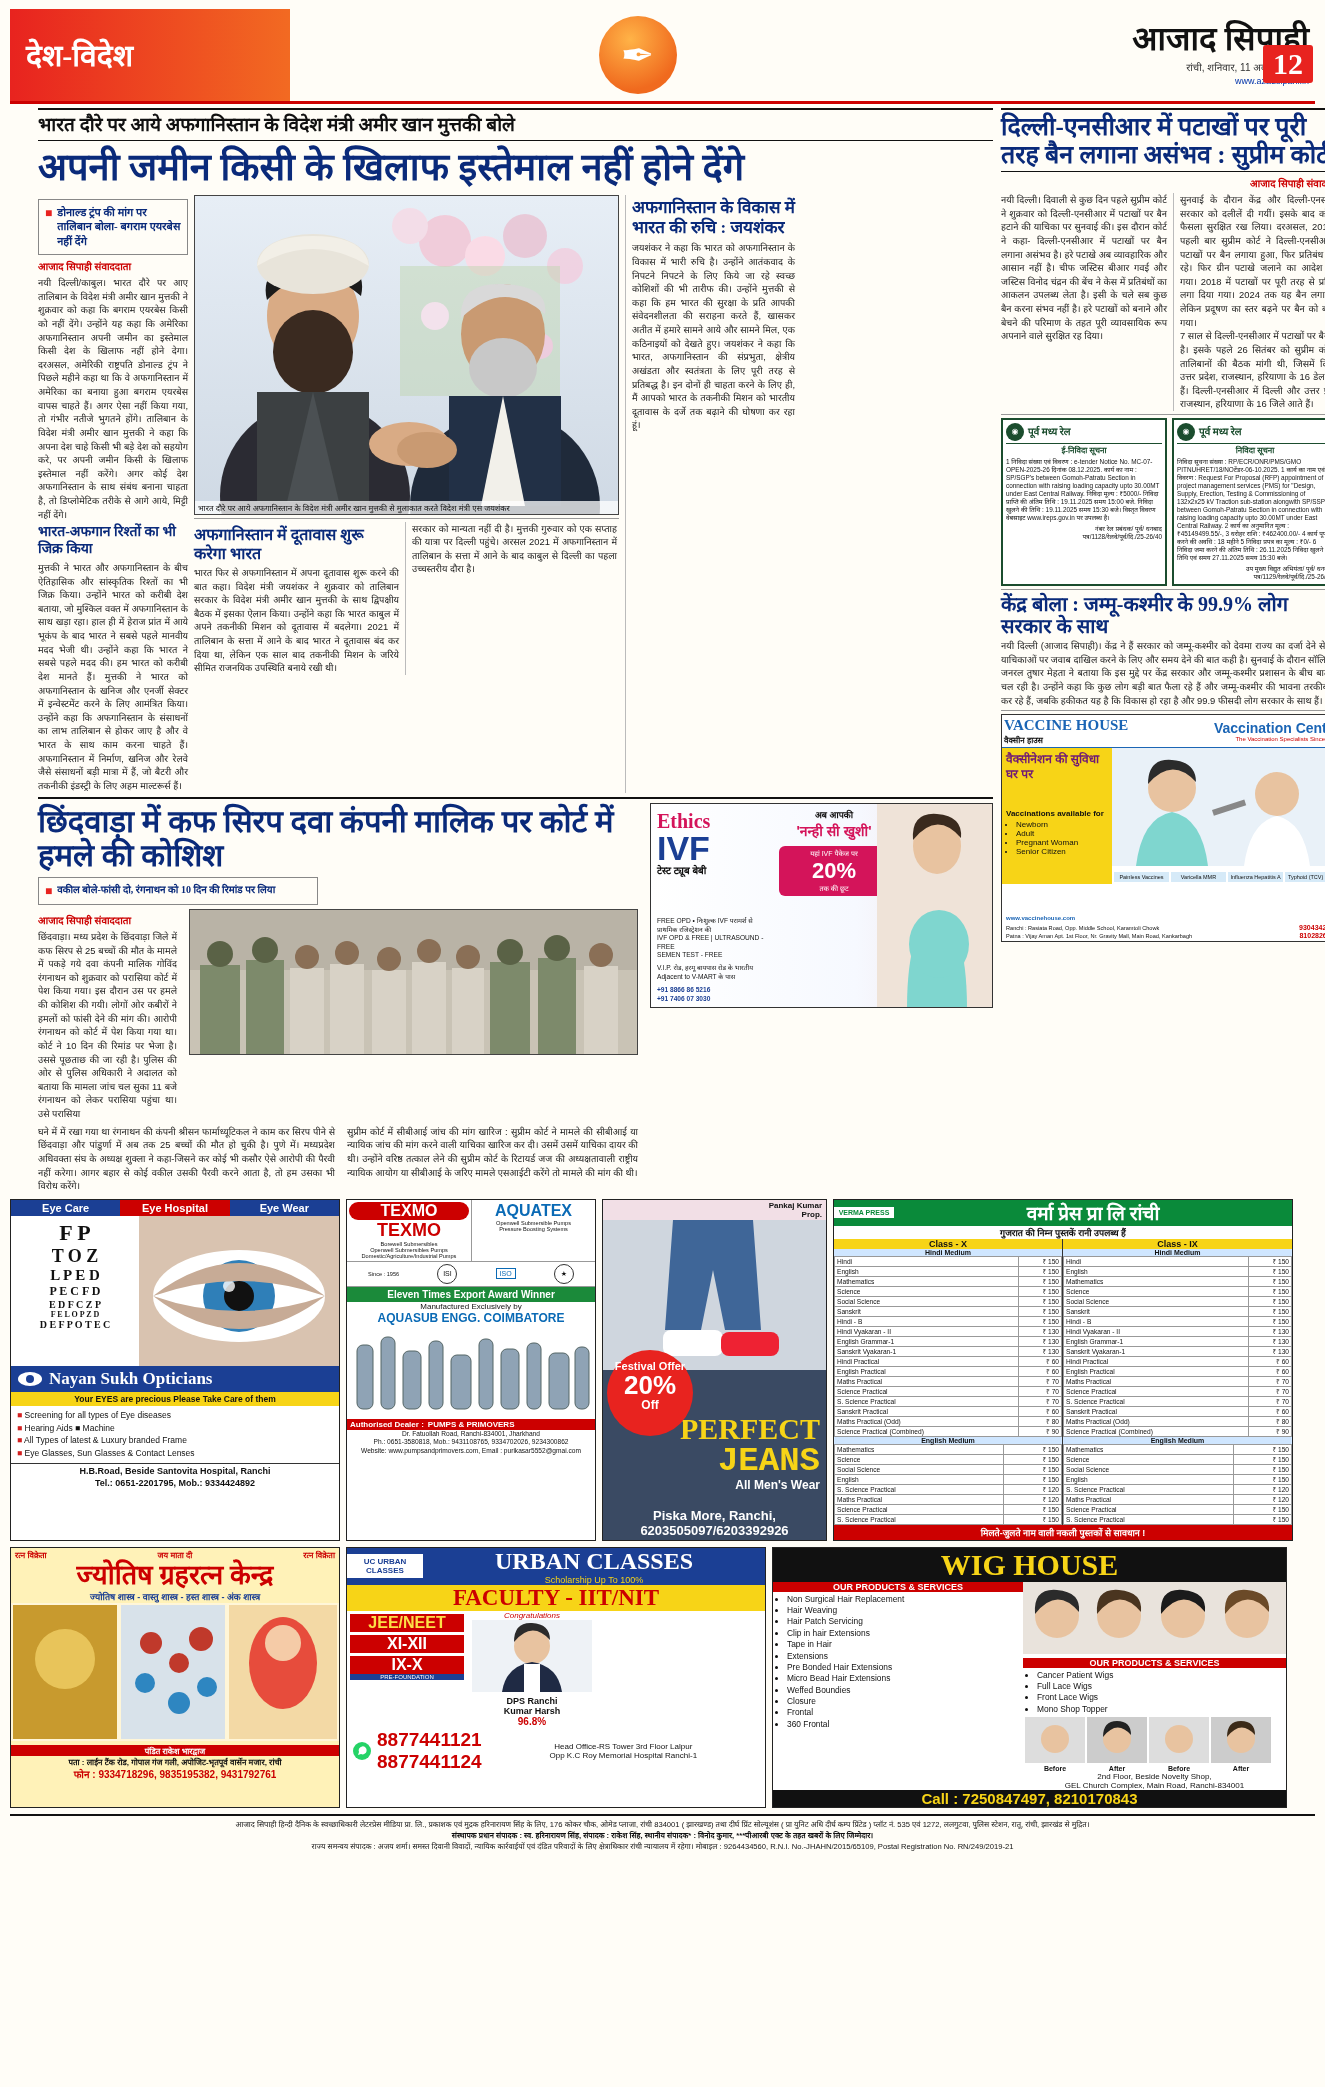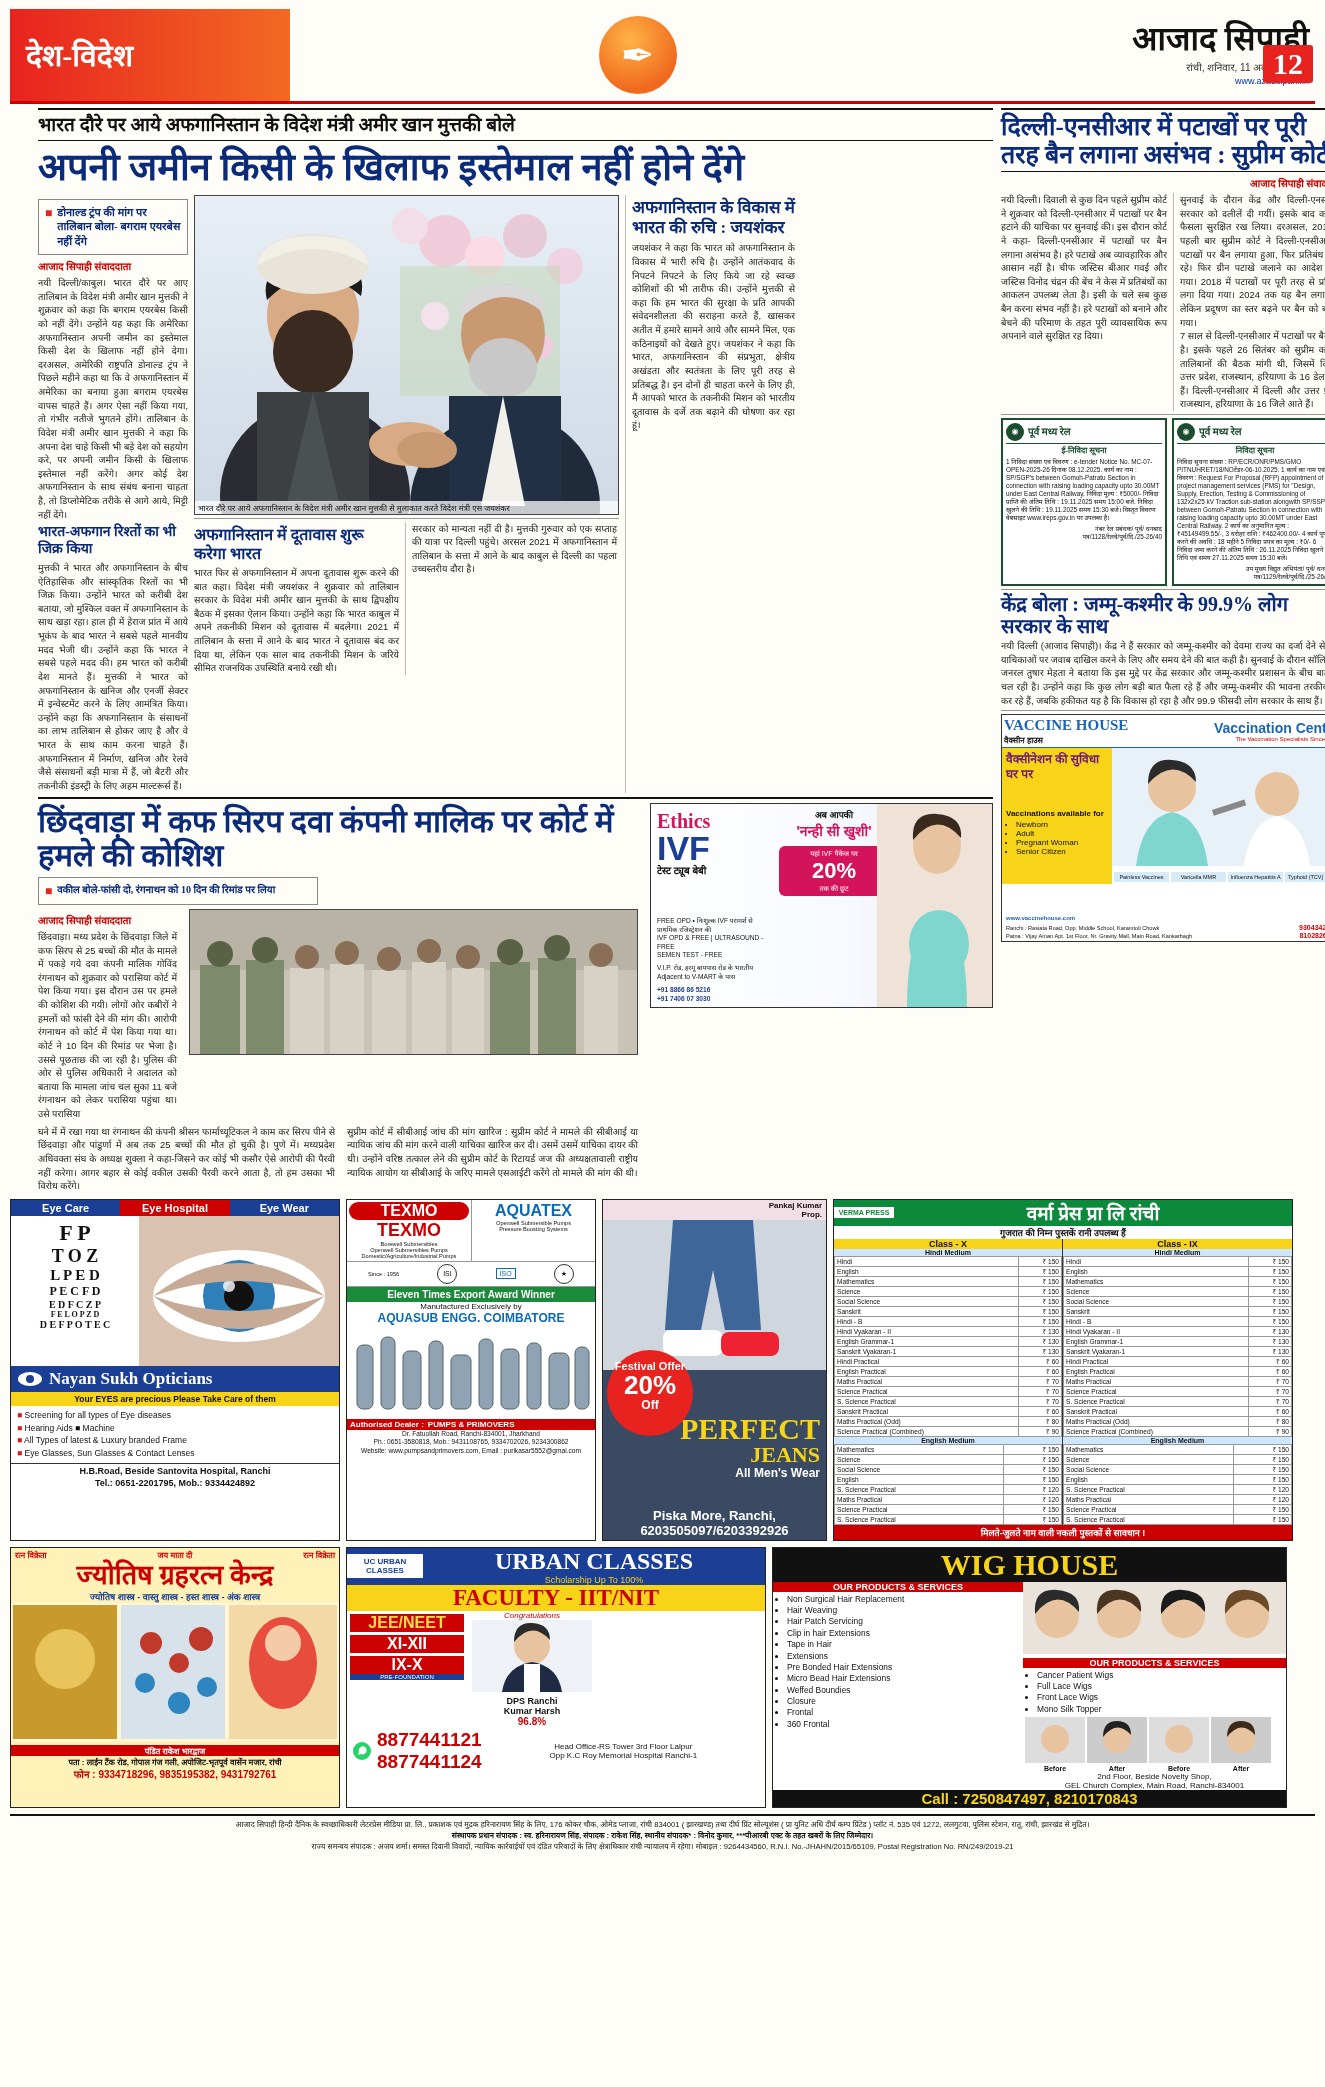--- a/index.html
+++ b/index.html
@@ -544,21 +544,21 @@
         <rect x="60" y="110" width="60" height="26" rx="8" fill="#fff"></rect>
         <rect x="118" y="112" width="58" height="24" rx="8" fill="#e23"></rect>
       </svg>
       <div style="position:absolute;left:4px;top:150px;width:86px;height:86px;border-radius:50%;background:#e8231f;color:#fff;text-align:center;padding-top:10px;">
         <div style="font-size:11px;font-weight:bold;">Festival Offer</div>
         <div style="font-size:26px;font-weight:bold;line-height:1;">20%</div>
         <div style="font-size:12px;font-weight:bold;">Off</div>
       </div>
       <div style="margin-top:40px;text-align:right;padding-right:6px;">
         <div style="font-size:30px;font-weight:bold;color:#f7d417;font-family:'Liberation Serif',serif;line-height:1;">PERFECT</div>
-        <div style="font-size:22px;font-weight:bold;color:#f7d417;font-family:Liberation Serif, serif;line-height:1;">JEANS</div>
+        <div style="font-size:34px;font-weight:bold;color:#f7d417;font-family:Liberation Mono, monospace;line-height:1;">JEANS</div>
         <div style="font-size:12px;font-weight:bold;color:#fff;">All Men's Wear</div>
       </div>
       <div style="position:absolute;bottom:2px;left:0;right:0;text-align:center;color:#fff;">
         <div style="font-size:13px;font-weight:bold;">Piska More, Ranchi,</div>
         <div style="font-size:13px;font-weight:bold;">6203505097/6203392926</div>
       </div>
     </div>
 
     <div class="verma-ad">
       <div style="display:flex;align-items:center;background:#0a8a3a;">
@@ -918,21 +918,21 @@
                 <path d="M138 32 q22 -28 44 -2 q2 -20 -22 -22 q-24 -2 -22 24z" fill="#1b1b1b"></path>
               <circle cx="224" cy="34" r="22" fill="#e8c3a0"></circle>
                 <path d="M202 32 q22 -28 44 -2 q2 -20 -22 -22 q-24 -2 -22 24z" fill="#6b4a28"></path>
             </g>
           </svg>
           <div style="background:#c00;color:#fff;font-size:9px;font-weight:bold;text-align:center;">OUR PRODUCTS &amp; SERVICES</div>
           <ul style="margin:2px 0 0 14px;padding:0;font-size:8.4px;line-height:1.35;" id="wig-col2">
               <li>Cancer Patient Wigs</li>
               <li>Full Lace Wigs</li>
               <li>Front Lace Wigs</li>
-              <li>Mono Silk Topper</li>
+              <li>Mono Shop Topper</li>
             </ul>
           <div style="display:flex;gap:2px;padding:2px;">
             <svg width="60" height="46" viewBox="0 0 60 46">
                 <rect width="60" height="46" fill="#ddd"></rect>
                 <circle cx="30" cy="22" r="14" fill="#e8c3a0"></circle>
               </svg>
             <svg width="60" height="46" viewBox="0 0 60 46">
                 <rect width="60" height="46" fill="#ccc"></rect>
                 <circle cx="30" cy="22" r="14" fill="#e8c3a0"></circle>
                 <path d="M16 20 q14 -18 28 -2 q0 -14 -14 -14 q-14 0 -14 16z" fill="#222"></path>

